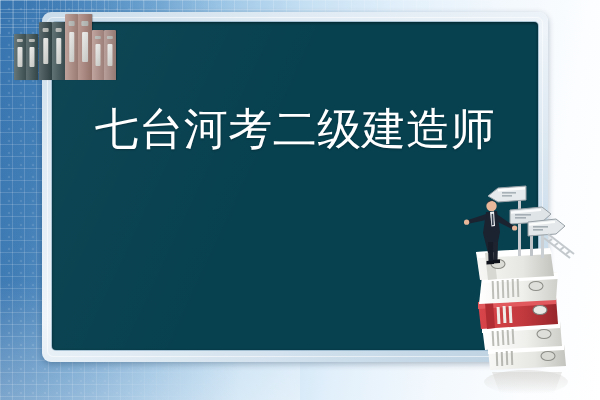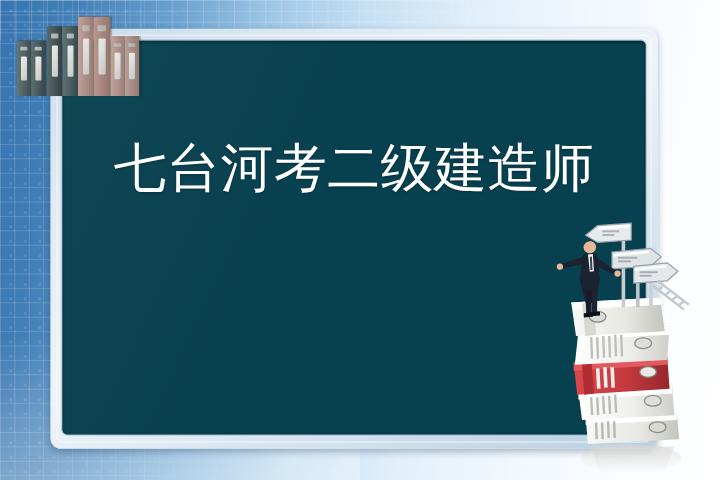--- a/index.html
+++ b/index.html
@@ -77,21 +77,21 @@
       linear-gradient(to bottom, rgba(255,255,255,0.20) 1px, transparent 1px);
     background-size: 13px 9px;
     -webkit-mask-image: linear-gradient(to right, rgba(0,0,0,1) 0%, rgba(0,0,0,0.9) 40%, rgba(0,0,0,0.55) 72%, rgba(0,0,0,0.12) 95%, rgba(0,0,0,0) 100%);
             mask-image: linear-gradient(to right, rgba(0,0,0,1) 0%, rgba(0,0,0,0.9) 40%, rgba(0,0,0,0.55) 72%, rgba(0,0,0,0.12) 95%, rgba(0,0,0,0) 100%);
   }
 
   
   .board-frame {
     position: absolute;
     left: 42px;
-    top: 24px;
+    top: 12px;
     width: 506px;
     height: 350px;
     border-radius: 9px;
     background: linear-gradient(150deg, #c9dcea 0%, #dfeaf3 22%, #eef4f9 48%, #d3e2ee 74%, #b9cfe0 100%);
     box-shadow: 0 2px 6px rgba(10,40,70,0.30);
     box-sizing: border-box;
     padding: 10px 10px 12px 10px;
   }
   .board-inner-edge {
     position: absolute;

